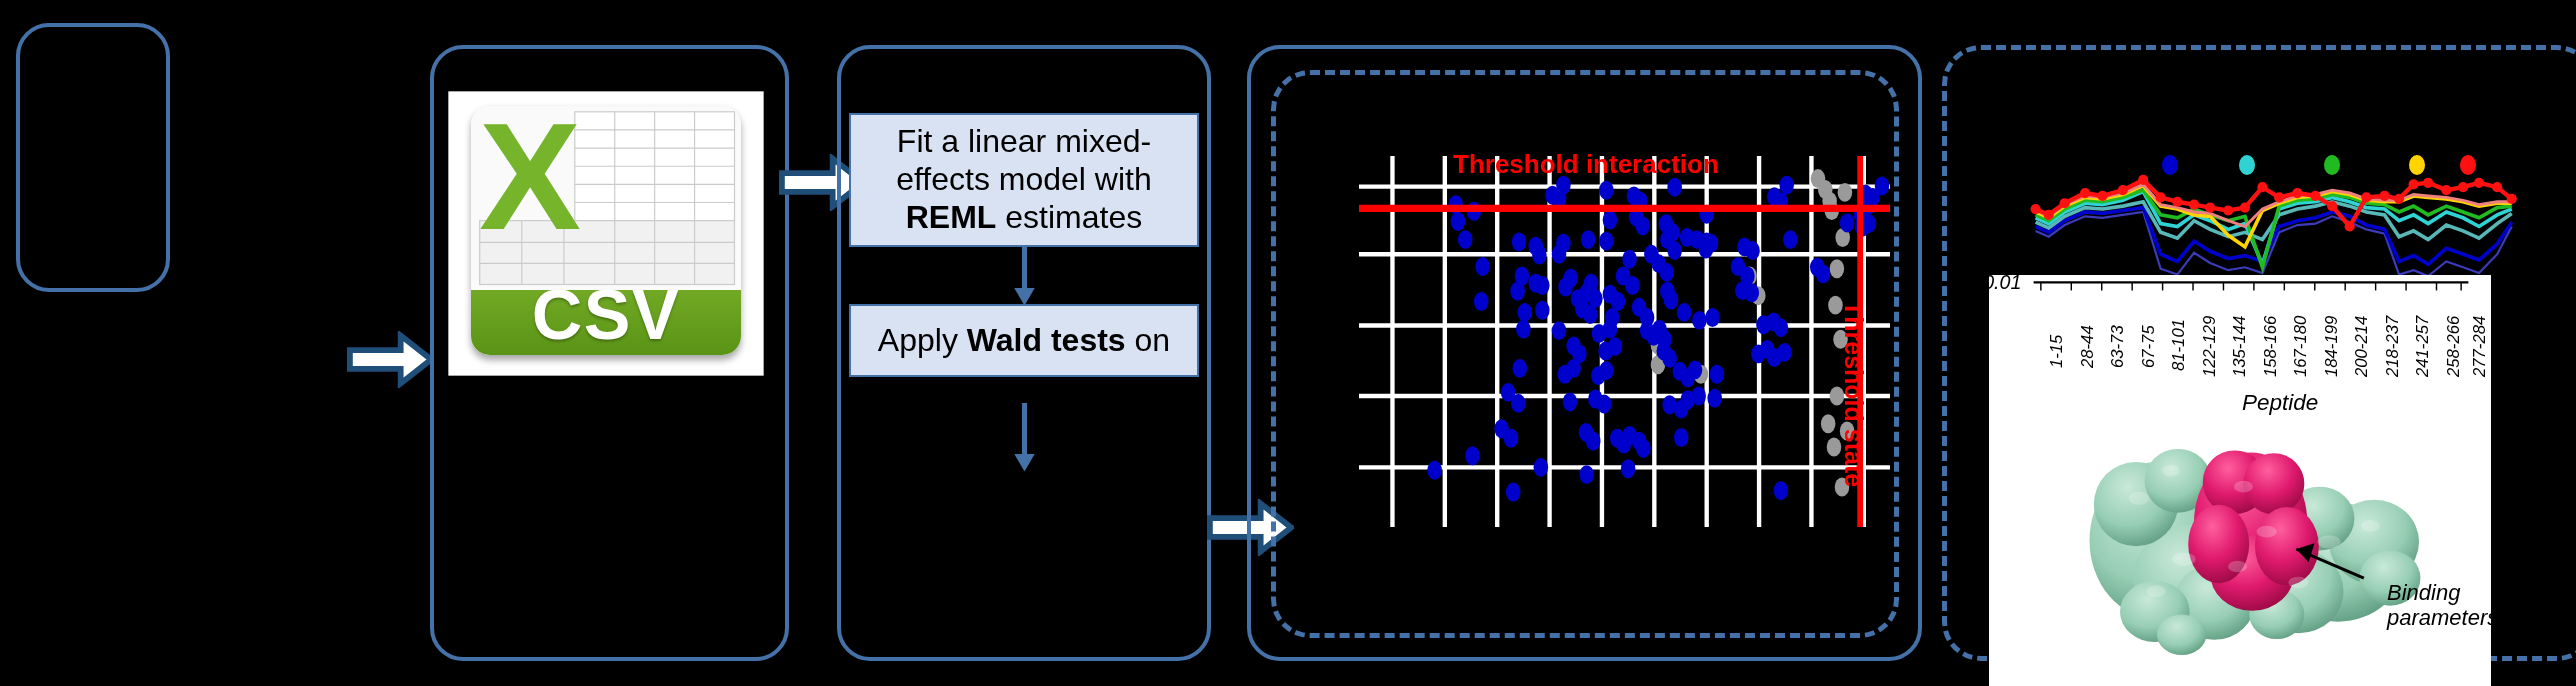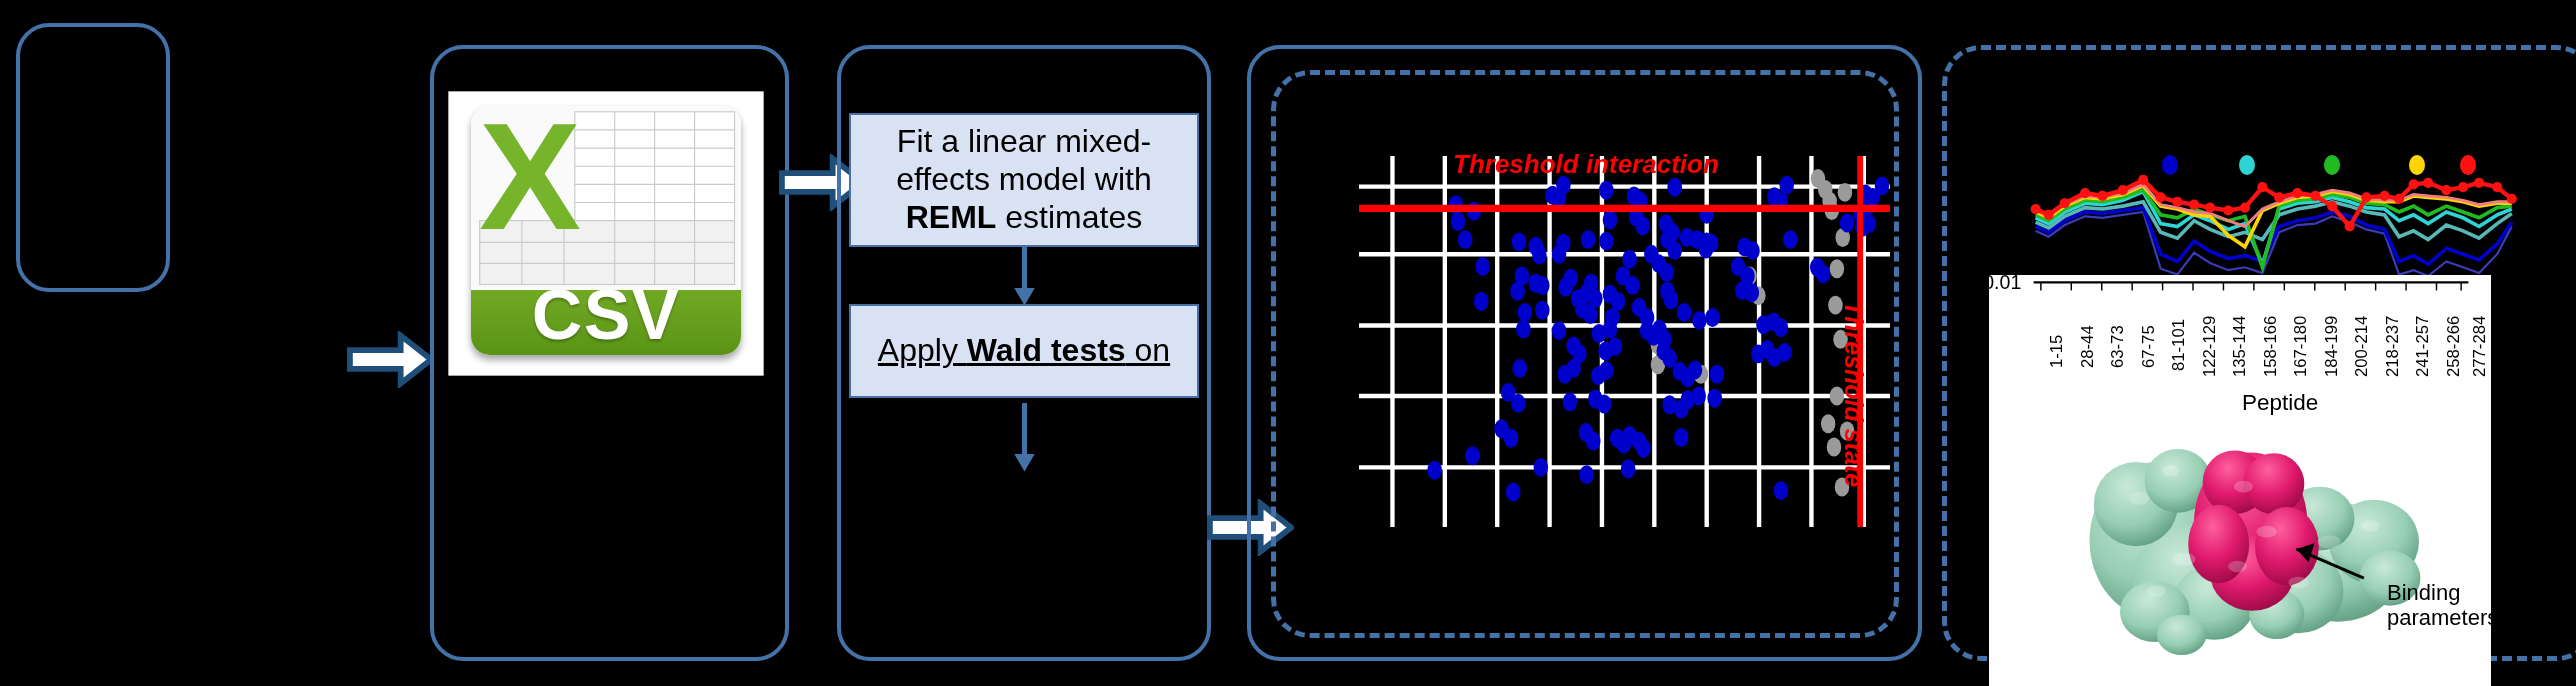--- a/index.html
+++ b/index.html
@@ -123,21 +123,21 @@
     </div>
   </div>
 
   <div class="vconn" style="left:1012px;top:247px;width:25px;height:60px;">
     <svg viewBox="0 0 34 82" width="25" height="60">
       <line x1="17" y1="0" x2="17" y2="58" stroke="#4472a8" stroke-width="7"></line>
       <path d="M3 56 L31 56 L17 80 Z" fill="#4472a8"></path>
     </svg>
   </div>
 
-  <div class="procbox" style="left:849px;top:304px;width:350px;height:94px;text-decoration:underline;">
+  <div class="procbox" style="left:849px;top:304px;width:350px;height:73px;">
     <div>
       <span>Apply <b>Wald tests</b> on</span><br>
     </div>
   </div>
 
   <div class="vconn" style="left:1012px;top:403px;width:25px;height:70px;">
     <svg viewBox="0 0 34 96" width="25" height="70">
       <line x1="17" y1="0" x2="17" y2="72" stroke="#4472a8" stroke-width="7"></line>
       <path d="M3 70 L31 70 L17 94 Z" fill="#4472a8"></path>
     </svg>
@@ -146,21 +146,21 @@
 
   <div class="blockarrow" style="left:1207px;top:499px;width:87px;height:57px;">
     <svg viewBox="0 0 120 78" width="87" height="57">
       <path d="M4 26 L74 26 L74 6 L116 39 L74 72 L74 52 L4 52 Z" fill="#ffffff" stroke="#1f4e79" stroke-width="8" stroke-linejoin="miter"></path>
     </svg>
   </div>
 
   <div class="panel solid" style="left:1247px;top:45px;width:675px;height:616px;"></div>
   <div class="panel dashed" style="left:1271px;top:70px;width:628px;height:568px;"></div>
 
-  <div id="volcano" style="left:1359px;top:156px;width:531px;height:371px;font-style:italic;">
+  <div id="volcano" style="left:1359px;top:156px;width:531px;height:371px;">
     <div class="vol-title" style="left:94px;top:-7.3px;">Threshold interaction</div>
     <svg width="531" height="371" viewBox="0 0 730 510">
 
       <g stroke="#ffffff" stroke-width="6">
         <line x1="0" y1="42" x2="730" y2="42"></line>
         <line x1="0" y1="135" x2="730" y2="135"></line>
         <line x1="0" y1="233" x2="730" y2="233"></line>
         <line x1="0" y1="330" x2="730" y2="330"></line>
         <line x1="0" y1="428" x2="730" y2="428"></line>
         <line x1="46" y1="0" x2="46" y2="510"></line>
@@ -403,21 +403,21 @@
   </svg>
 
   <div style="position:absolute;left:2162px;top:155px;width:305px;height:22px;">
     <span style="position:absolute;left:0px;  top:0;width:16px;height:20.4px;border-radius:50%;background:#0000cc;"></span>
     <span style="position:absolute;left:77px;top:0;width:16px;height:20.4px;border-radius:50%;background:#2fd3d3;"></span>
     <span style="position:absolute;left:162px;top:0;width:16px;height:20.4px;border-radius:50%;background:#21bb21;"></span>
     <span style="position:absolute;left:247px;top:0;width:16px;height:20.4px;border-radius:50%;background:#ffd400;"></span>
     <span style="position:absolute;left:298px;top:0;width:16px;height:20.4px;border-radius:50%;background:#ff1111;"></span>
   </div>
 
-  <div id="result-card" style="left:1989px;top:275px;width:502px;height:412px;">
+  <div id="result-card" style="left:1989px;top:275px;width:502px;height:412px;font-style:italic;">
 
     <div class="ytick" style="left:-5.8px;top:-4.4px;">0.01</div>
 
     <svg style="position:absolute;left:44px;top:5.8px;" width="436" height="11.6" viewBox="0 0 600 16">
       <line x1="0" y1="2" x2="600" y2="2" stroke="#000" stroke-width="3"></line>
       <g stroke="#000" stroke-width="2">
         <line x1="10" y1="2" x2="10" y2="13"></line>
           <line x1="52" y1="2" x2="52" y2="13"></line>
         <line x1="94" y1="2" x2="94" y2="13"></line>
           <line x1="136" y1="2" x2="136" y2="13"></line>

